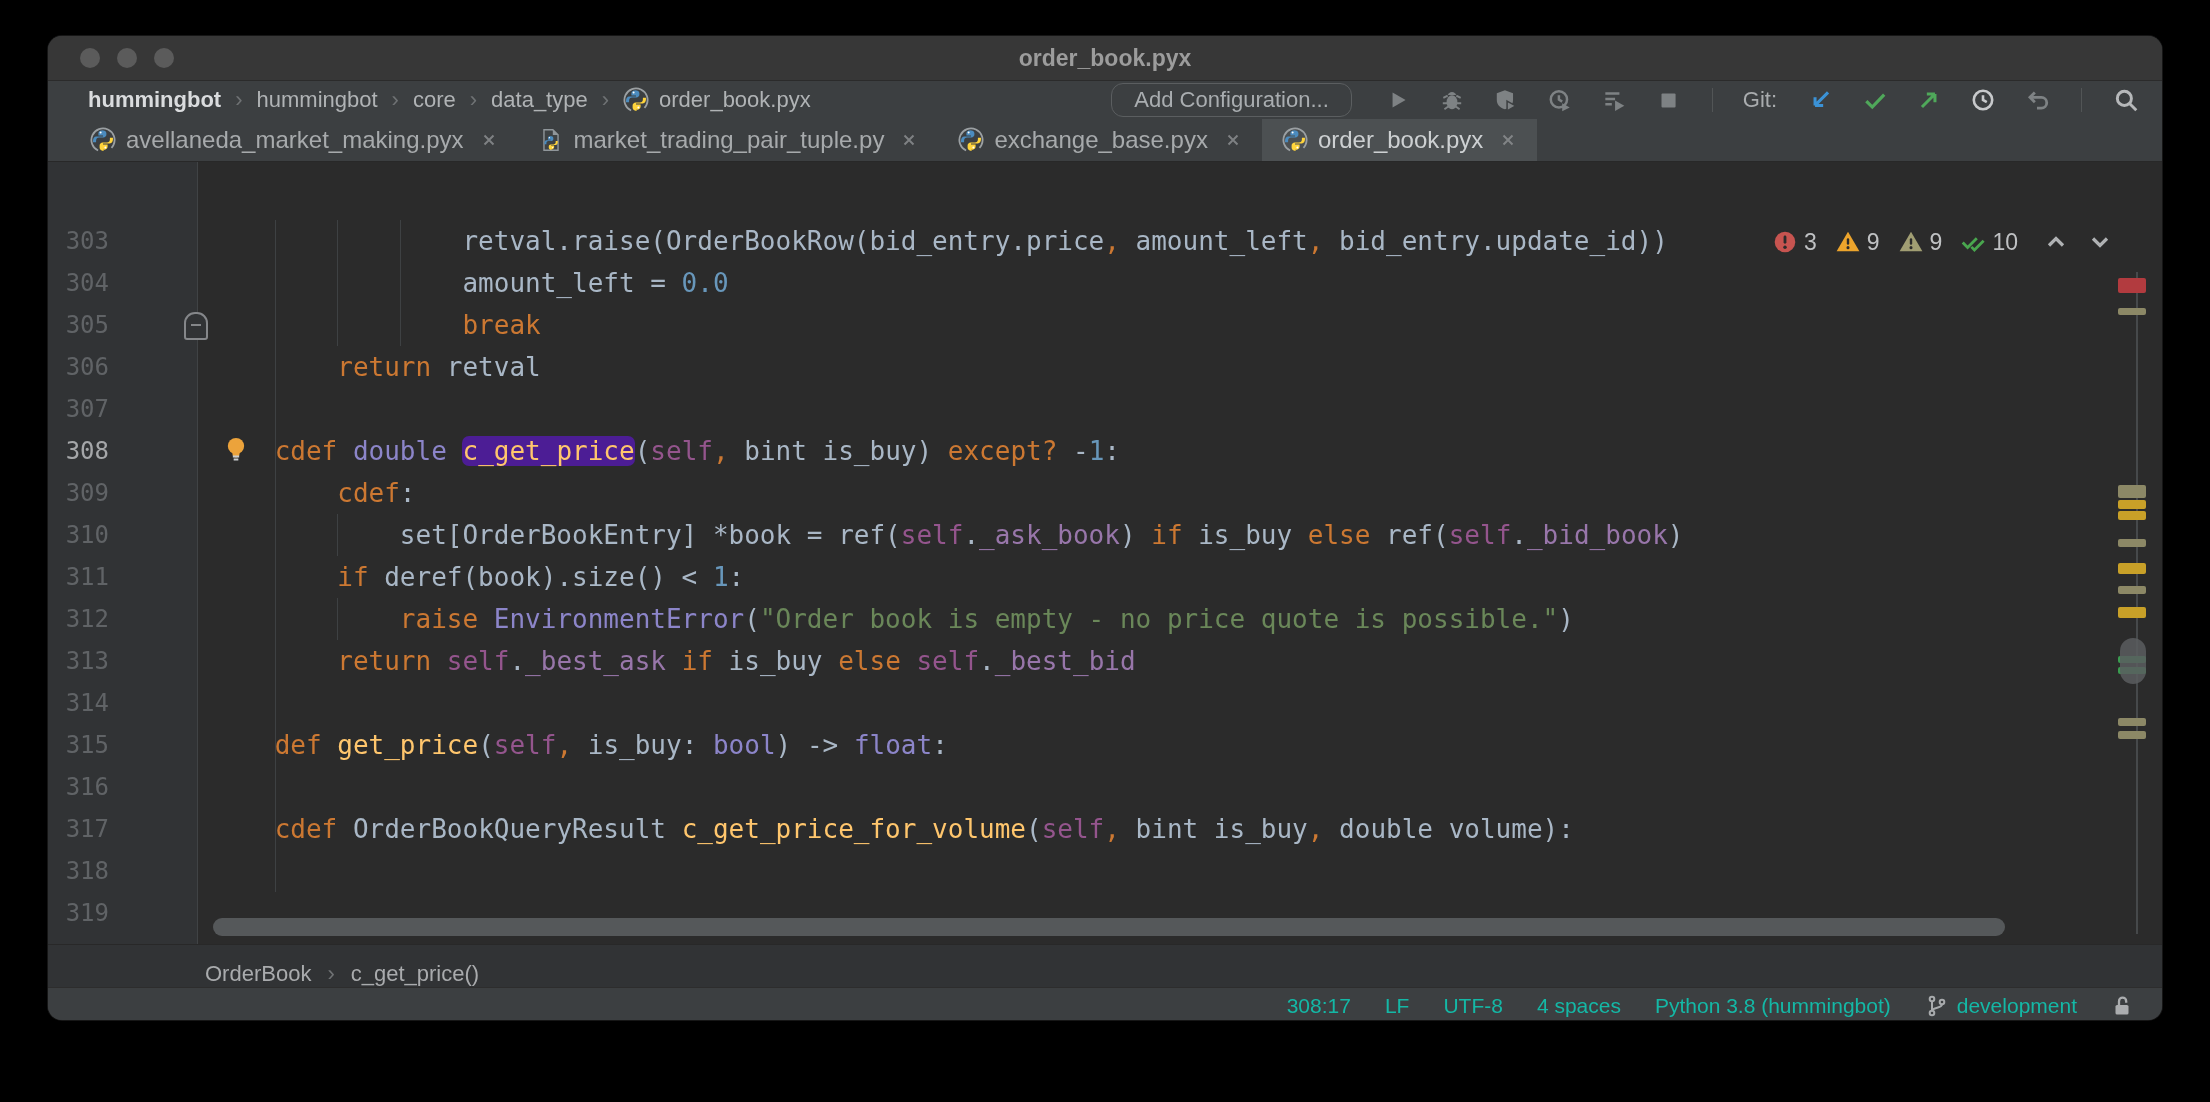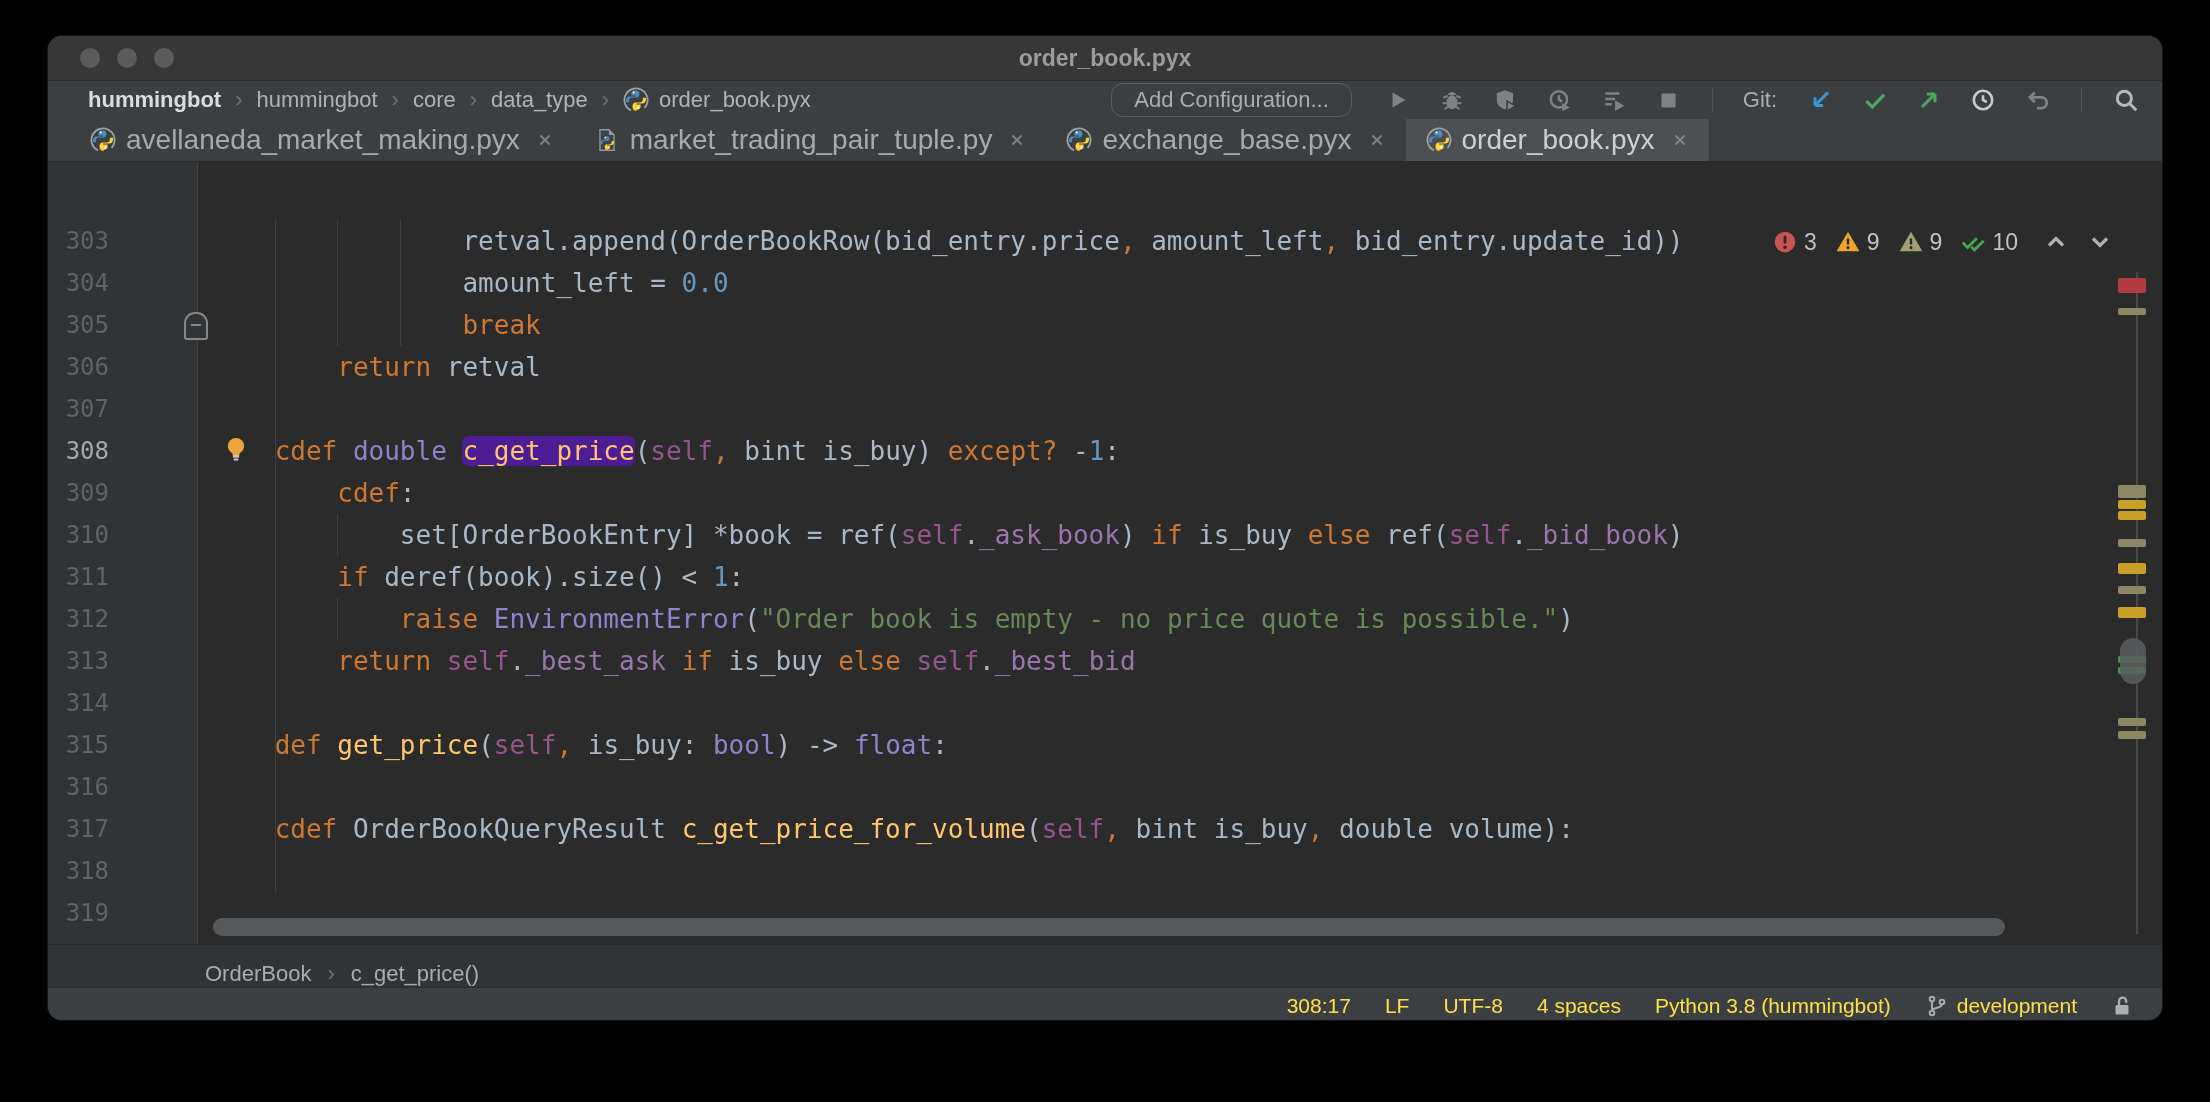--- a/index.html
+++ b/index.html
@@ -26,21 +26,21 @@
   .add-config{background:transparent;border:1px solid #5B5E60;border-radius:12px;height:34px;
               padding:0 22px;color:#A9ADB0;font-size:22px;font-family:inherit;margin-right:6px;}
   .tbicon{width:28px;height:28px;display:inline-flex;align-items:center;justify-content:center;}
   .tbicon svg{width:26px;height:26px;}
   .vsep{width:1px;height:24px;background:#525556;margin:0 4px;}
   .git-label{color:#A9ACAE;font-size:22px;margin-right:4px;}
 
   
   .tabbar{height:42px;background:#3C3F41;display:flex;align-items:stretch;padding-left:22px;
           border-bottom:1px solid #282828;}
-  .tab{display:flex;align-items:center;gap:10px;padding:0 20px;font-size:28px;color:#A7AAAC;cursor:default;}
+  .tab{display:flex;align-items:center;gap:10px;padding:0 20px;font-size:24px;color:#A7AAAC;cursor:default;}
   .tab .ticon{display:inline-flex;width:26px;height:26px;}
   .tab .tclose{display:inline-flex;width:18px;height:18px;margin-left:6px;opacity:.8;}
   .tab.active{background:#4C5052;color:#CDD0D2;}
 
   
   .editor{position:relative;height:782px;background:#2B2B2B;display:flex;}
   .gutter{width:150px;background:#313335;border-right:1px solid #404345;position:relative;
           padding-top:58px;box-sizing:border-box;flex:0 0 auto;}
   .ln{height:42px;line-height:42px;font-family:"DejaVu Sans Mono",monospace;font-size:24px;
       color:#606366;text-align:right;padding-right:88px;}
@@ -74,21 +74,21 @@
 
   .hthumb{position:absolute;left:165px;bottom:8px;width:1792px;height:18px;border-radius:9px;background:#55585A;}
 
   
   .navbar{height:42px;background:#313335;border-top:1px solid #282828;display:flex;align-items:flex-end;
           padding-left:157px;font-size:22px;color:#A9ABAD;gap:16px;}
   .navbar .nsep{color:#6F7274;}
 
   
   .statusbar{height:36px;background:#3C3F41;border-top:1px solid #2d2d2d;display:flex;align-items:center;
-             justify-content:flex-end;padding-right:27px;gap:34px;font-size:21px;color:#fde047;}
+             justify-content:flex-end;padding-right:27px;gap:34px;font-size:21px;color:#14b8a6;}
   .sbitem{display:flex;align-items:center;gap:8px;white-space:nowrap;}
   .sbicon{width:24px;height:24px;display:inline-flex;}
 </style>
 </head>
 <body>
 
 <div class="window">
 
   <div class="titlebar">
     <div class="traffic">
@@ -319,21 +319,21 @@
         <div class="marker-arch" style="top: 150px;">
           <i></i>
         </div>
       </div>
     <div class="code">
       <div class="guide" style="left:calc(14px + 4ch);top:58px;height:672px;"></div>
       <div class="guide" style="left:calc(14px + 8ch);top:58px;height:126px;"></div>
       <div class="guide" style="left:calc(14px + 12ch);top:58px;height:126px;"></div>
       <div class="guide" style="left:calc(14px + 8ch);top:352px;height:42px;"></div>
       <div class="guide" style="left:calc(14px + 8ch);top:436px;height:42px;"></div>
-    <div class="line"><span class="tk-plain">                retval.append(OrderBookRow(bid_entry.price</span><span class="tk-kw">,</span><span class="tk-plain"> amount_left</span><span class="tk-kw">,</span><span class="tk-plain"> bid_entry.update_id))</span></div>
+    <div class="line"><span class="tk-plain">                retval.raise(OrderBookRow(bid_entry.price</span><span class="tk-kw">,</span><span class="tk-plain"> amount_left</span><span class="tk-kw">,</span><span class="tk-plain"> bid_entry.update_id))</span></div>
         <div class="line"><span class="tk-plain">                amount_left = </span><span class="tk-num">0.0</span></div>
         <div class="line"><span class="tk-plain">                </span><span class="tk-kw">break</span></div>
         <div class="line"><span class="tk-plain">        </span><span class="tk-kw">return</span><span class="tk-plain"> retval</span></div>
         <div class="line"></div>
         <div class="line"><span class="tk-plain">    </span><span class="tk-kw">cdef</span><span class="tk-plain"> </span><span class="tk-type">double</span><span class="tk-plain"> </span><span class="tk-fn tk-hl">c_get_price</span><span class="tk-plain">(</span><span class="tk-self">self</span><span class="tk-kw">,</span><span class="tk-plain"> bint is_buy) </span><span class="tk-kw">except?</span><span class="tk-plain"> -</span><span class="tk-num">1</span><span class="tk-plain">:</span></div>
         <div class="line"><span class="tk-plain">        </span><span class="tk-kw">cdef</span><span class="tk-plain">:</span></div>
         <div class="line"><span class="tk-plain">            set[OrderBookEntry] *book = ref(</span><span class="tk-self">self</span><span class="tk-plain">.</span><span class="tk-attr">_ask_book</span><span class="tk-plain">) </span><span class="tk-kw">if</span><span class="tk-plain"> is_buy </span><span class="tk-kw">else</span><span class="tk-plain"> ref(</span><span class="tk-self">self</span><span class="tk-plain">.</span><span class="tk-attr">_bid_book</span><span class="tk-plain">)</span></div>
         <div class="line"><span class="tk-plain">        </span><span class="tk-kw">if</span><span class="tk-plain"> deref(book).size() &lt; </span><span class="tk-num">1</span><span class="tk-plain">:</span></div>
         <div class="line"><span class="tk-plain">            </span><span class="tk-kw">raise</span><span class="tk-plain"> </span><span class="tk-type">EnvironmentError</span><span class="tk-plain">(</span><span class="tk-str">"Order book is empty - no price quote is possible."</span><span class="tk-plain">)</span></div>
         <div class="line"><span class="tk-plain">        </span><span class="tk-kw">return</span><span class="tk-plain"> </span><span class="tk-self">self</span><span class="tk-plain">.</span><span class="tk-attr">_best_ask</span><span class="tk-plain"> </span><span class="tk-kw">if</span><span class="tk-plain"> is_buy </span><span class="tk-kw">else</span><span class="tk-plain"> </span><span class="tk-self">self</span><span class="tk-plain">.</span><span class="tk-attr">_best_bid</span></div>

